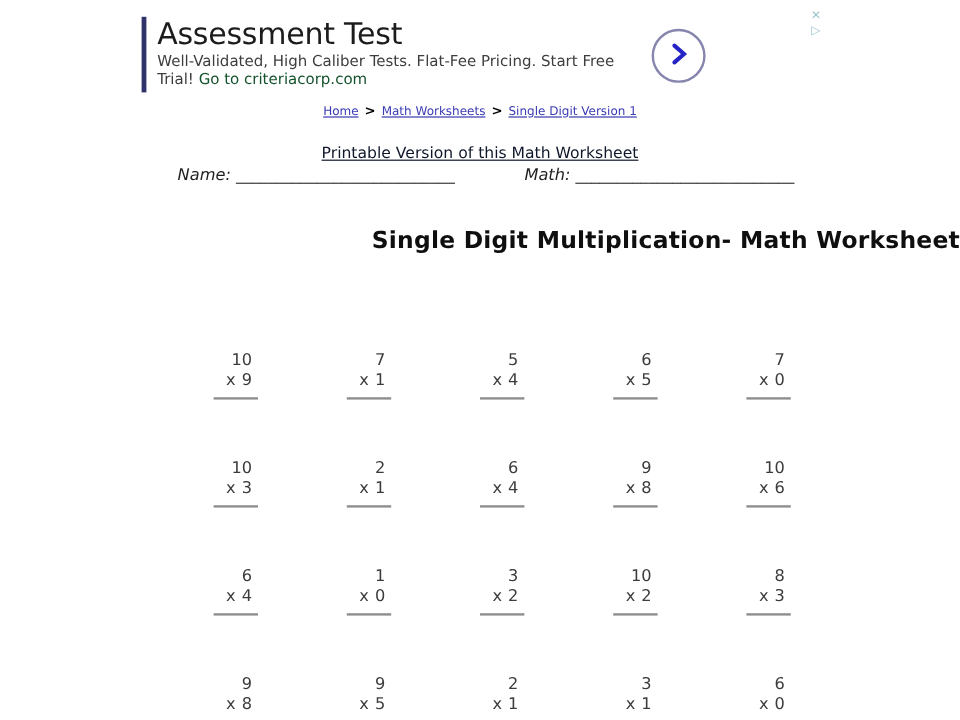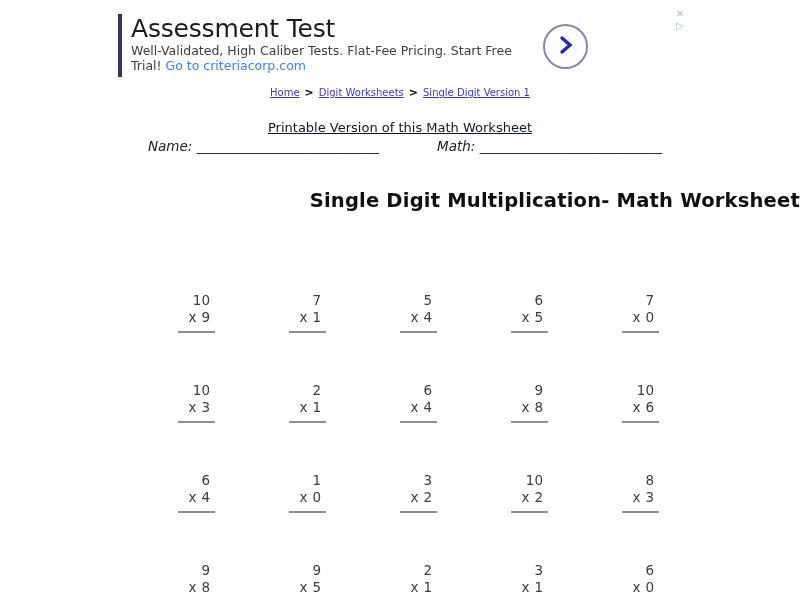--- a/index.html
+++ b/index.html
@@ -17,21 +17,21 @@
   .ad-accent-bar { position: absolute; left: 0; top: 2px; width: 4px; height: 63px; background: #32326a; }
   .ad-title {
     position: absolute; left: 13px; top: 2px;
     font-size: 25px; font-weight: 400; color: #1c1c1c; letter-spacing: -0.2px;
     white-space: nowrap;
   }
   .ad-desc {
     position: absolute; left: 13px; top: 32px; width: 402px;
     font-size: 12.5px; line-height: 14.5px; color: #3e3e3e;
   }
-  .ad-cta { color: #3b82f6; }
+  .ad-cta { color: #14532d; }
   .ad-arrow-button {
     position: absolute; left: 425px; top: 12px;
     width: 45px; height: 45px; border-radius: 50%;
     border: 2px solid #8585ad; background: #ffffff;
     display: flex; align-items: center; justify-content: center;
     cursor: pointer; padding: 0;
   }
   .ad-controls { position: absolute; left: 673px; top: 8px; width: 14px; text-align: center; }
   .ad-ctrl {
     display: block; font-size: 10px; line-height: 12px;
@@ -96,21 +96,21 @@
         </svg>
       </span>
     </button>
   </div>
   <div class="ad-controls">
     <span class="ad-ctrl">✕</span>
     <span class="ad-ctrl">▷</span>
   </div>
 
   <div class="breadcrumb">
-    <span class="crumb-link">Home</span><span class="crumb-sep">&gt;</span><span class="crumb-link">Digit Worksheets</span><span class="crumb-sep">&gt;</span><span class="crumb-link">Single Digit Version 1</span>
+    <span class="crumb-link">Home</span><span class="crumb-sep">&gt;</span><span class="crumb-link">Math Worksheets</span><span class="crumb-sep">&gt;</span><span class="crumb-link">Single Digit Version 1</span>
   </div>
 
   <div class="printable-row">
     <span class="printable-link">Printable Version of this Math Worksheet</span>
   </div>
 
   <div class="name-date">
     <div class="nd-group nd-name">
       <span>Name:</span>
       <span class="nd-line">___________________________</span>

